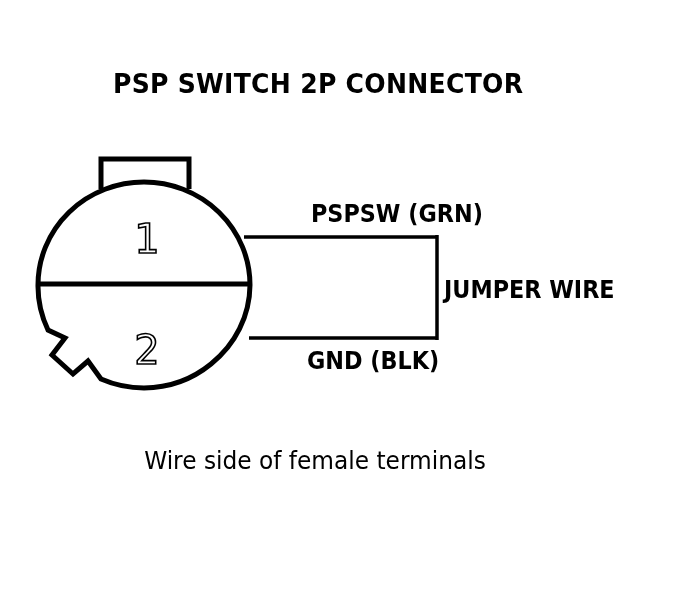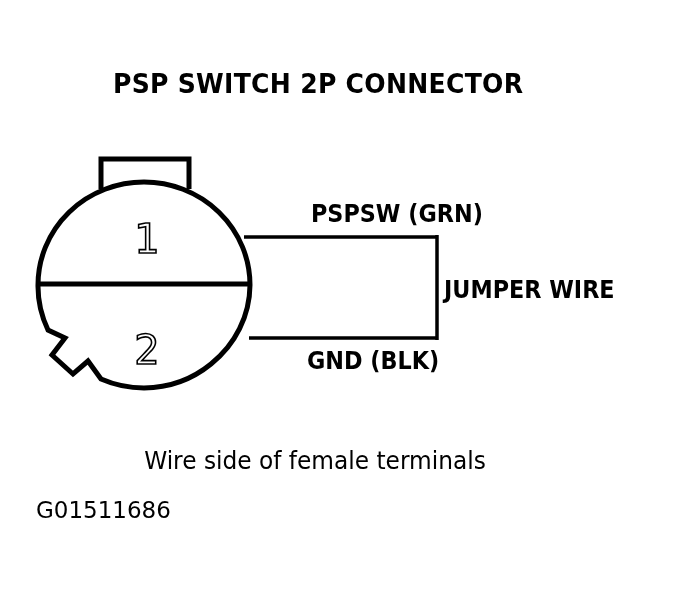--- a/index.html
+++ b/index.html
@@ -117,15 +117,14 @@
   </svg>
 
   <div id="label-pspsw" class="abs wire-label">PSPSW (GRN)</div>
 
   <div id="label-jumper" class="abs wire-label">JUMPER WIRE</div>
 
   <div id="label-gnd" class="abs wire-label">GND (BLK)</div>
 
   <div id="caption" class="abs">Wire side of female terminals</div>
 
-  <div id="figure-id" class="abs">G01511686</div>
 
 </div>
 
 </body></html>

